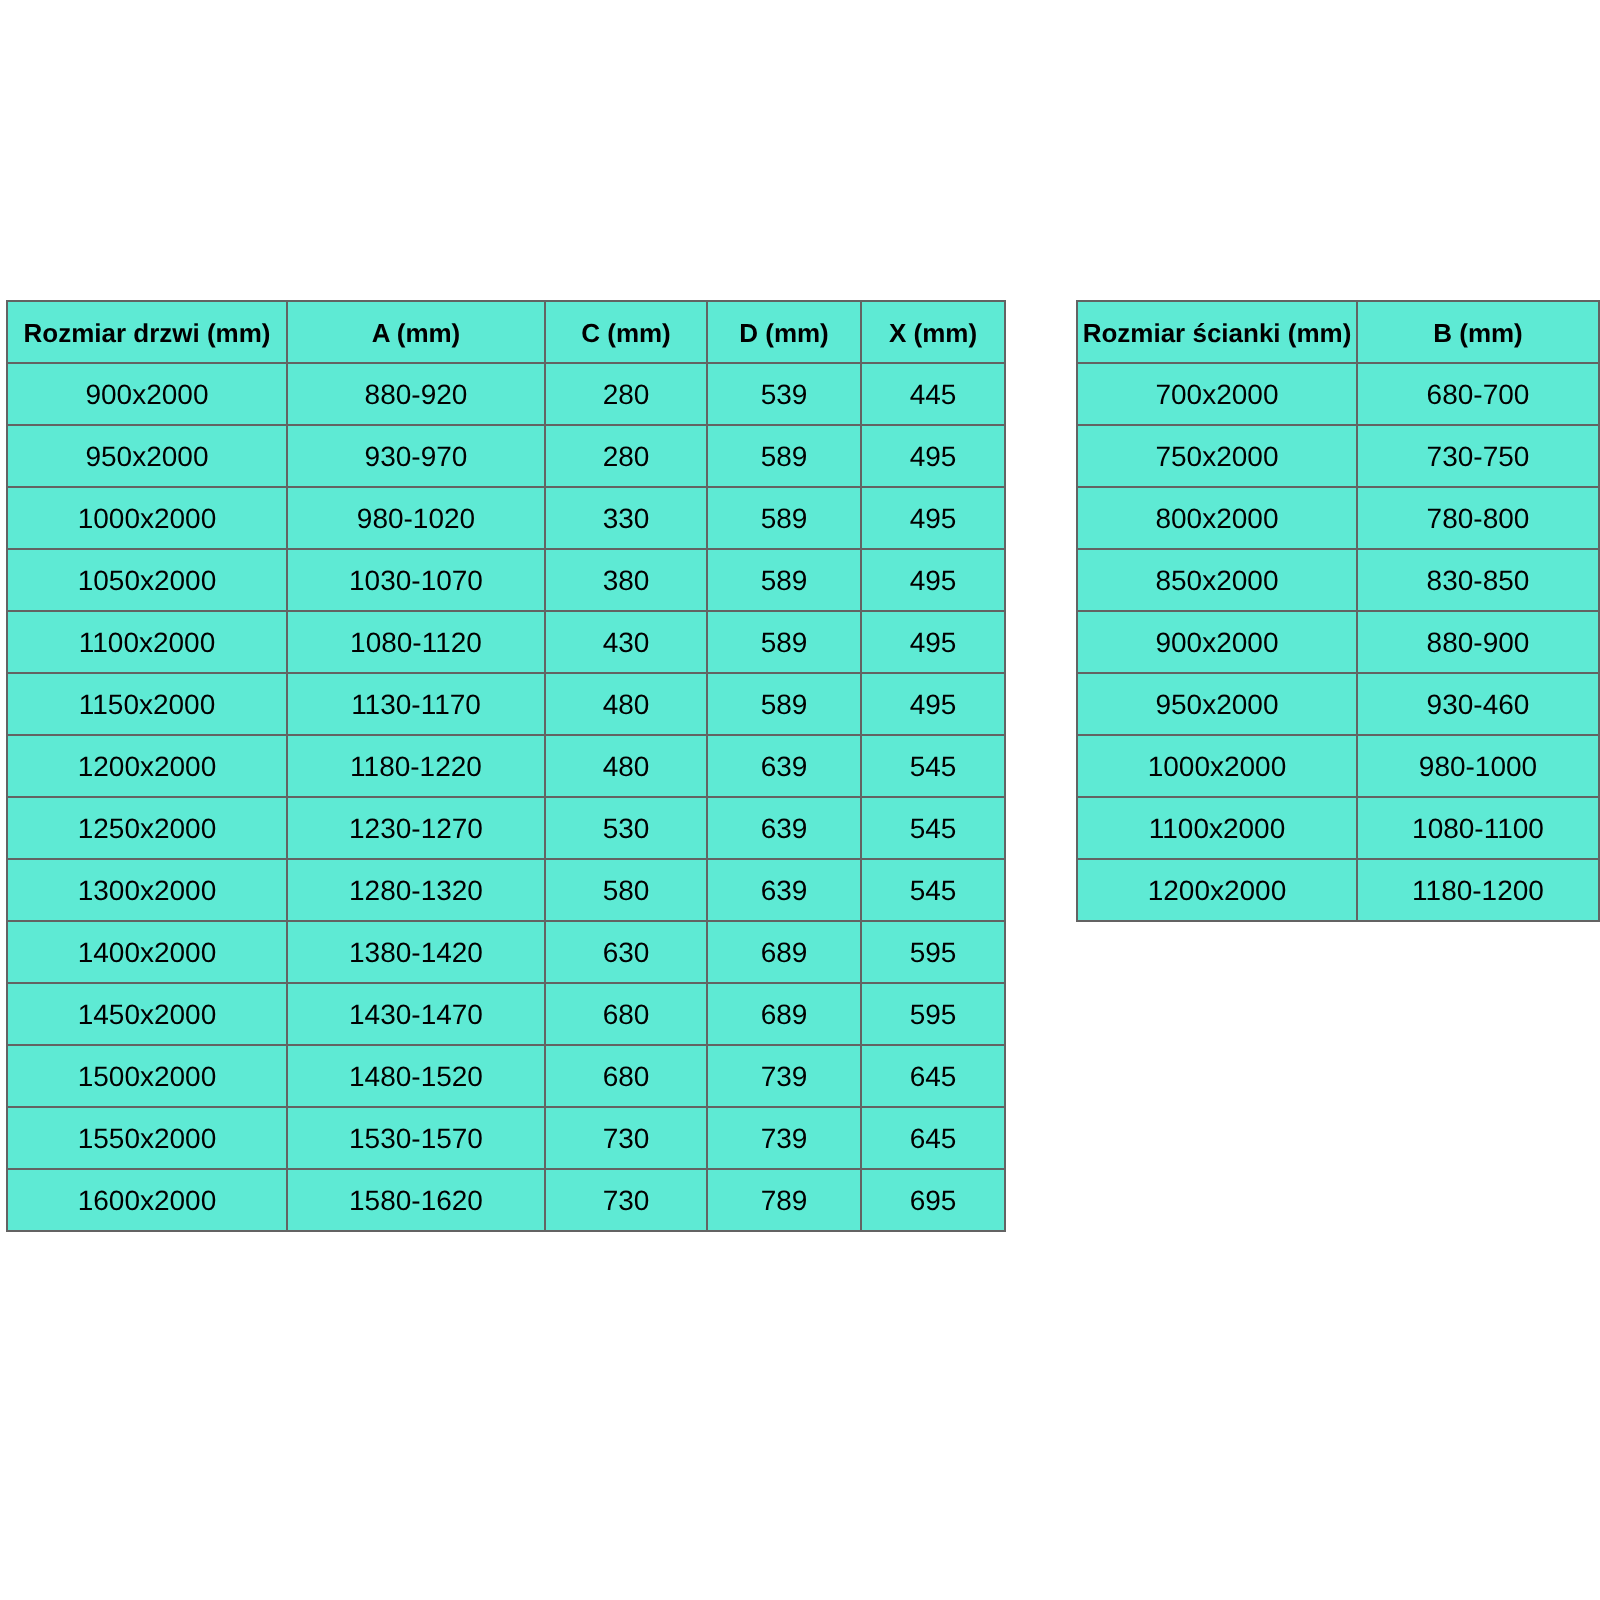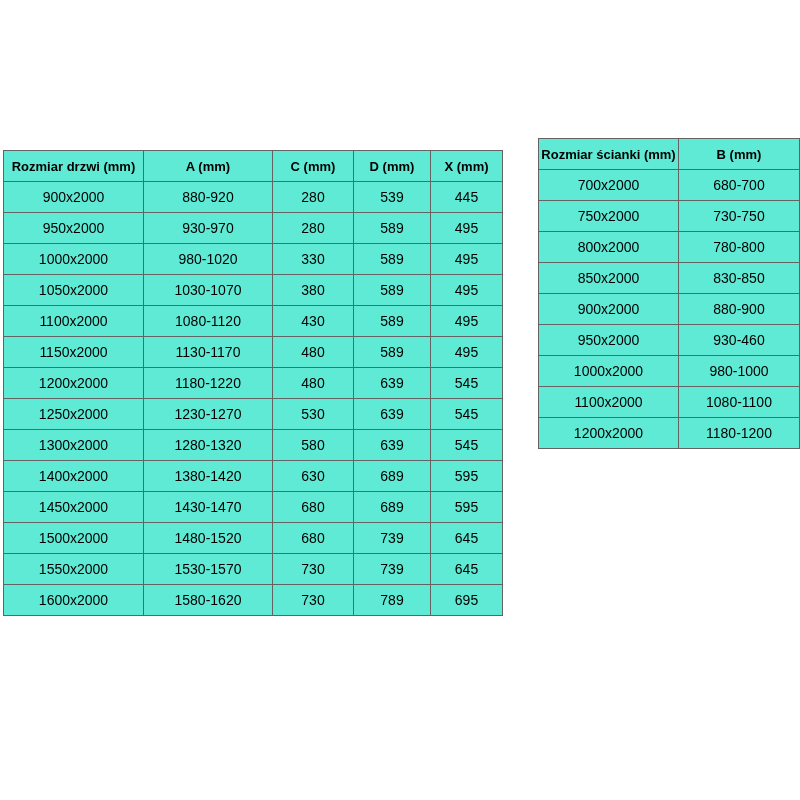--- a/index.html
+++ b/index.html
@@ -44,21 +44,21 @@
     top: 150px;
     width: 476px;
   }
   .doors-table th:nth-child(1), .doors-table td:nth-child(1) { width: 135px; }
   .doors-table th:nth-child(2), .doors-table td:nth-child(2) { width: 124px; }
   .doors-table th:nth-child(3), .doors-table td:nth-child(3) { width: 76px; border-radius: 15px;  }
   .doors-table th:nth-child(4), .doors-table td:nth-child(4) { width: 72px;  }
   .doors-table th:nth-child(5), .doors-table td:nth-child(5) { width: 67px;  }
   .wall-table {
     left: 538px;
-    top: 138px;
+    top: 150px;
     width: 253px;
   }
   .wall-table th:nth-child(1), .wall-table td:nth-child(1) { width: 135px; }
   .wall-table th:nth-child(2), .wall-table td:nth-child(2) { width: 116px; }
 </style>
 </head>
 <body>
 
 <table class="doors-table">
     <thead>

